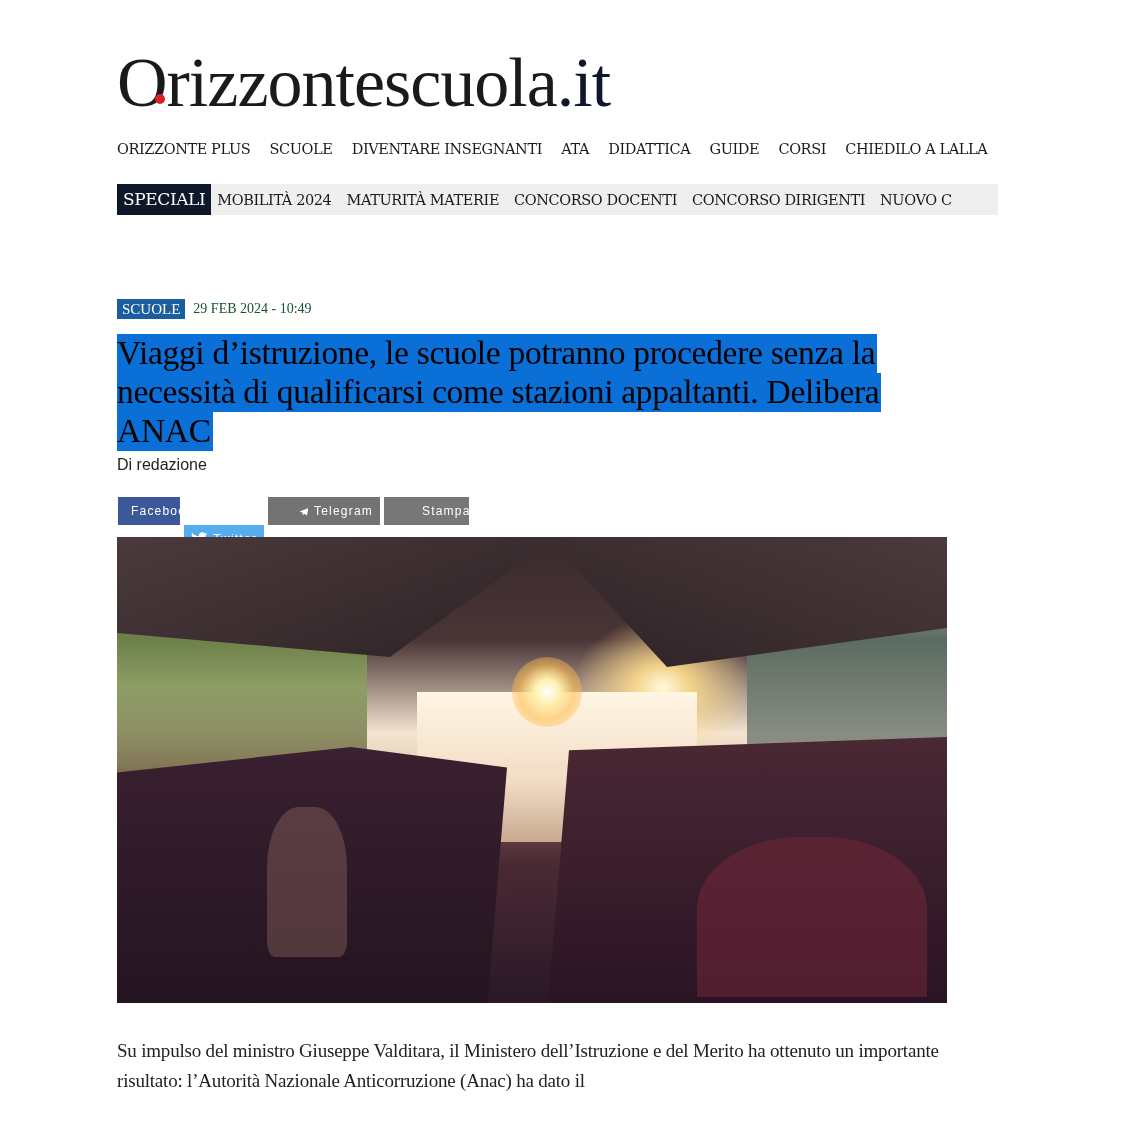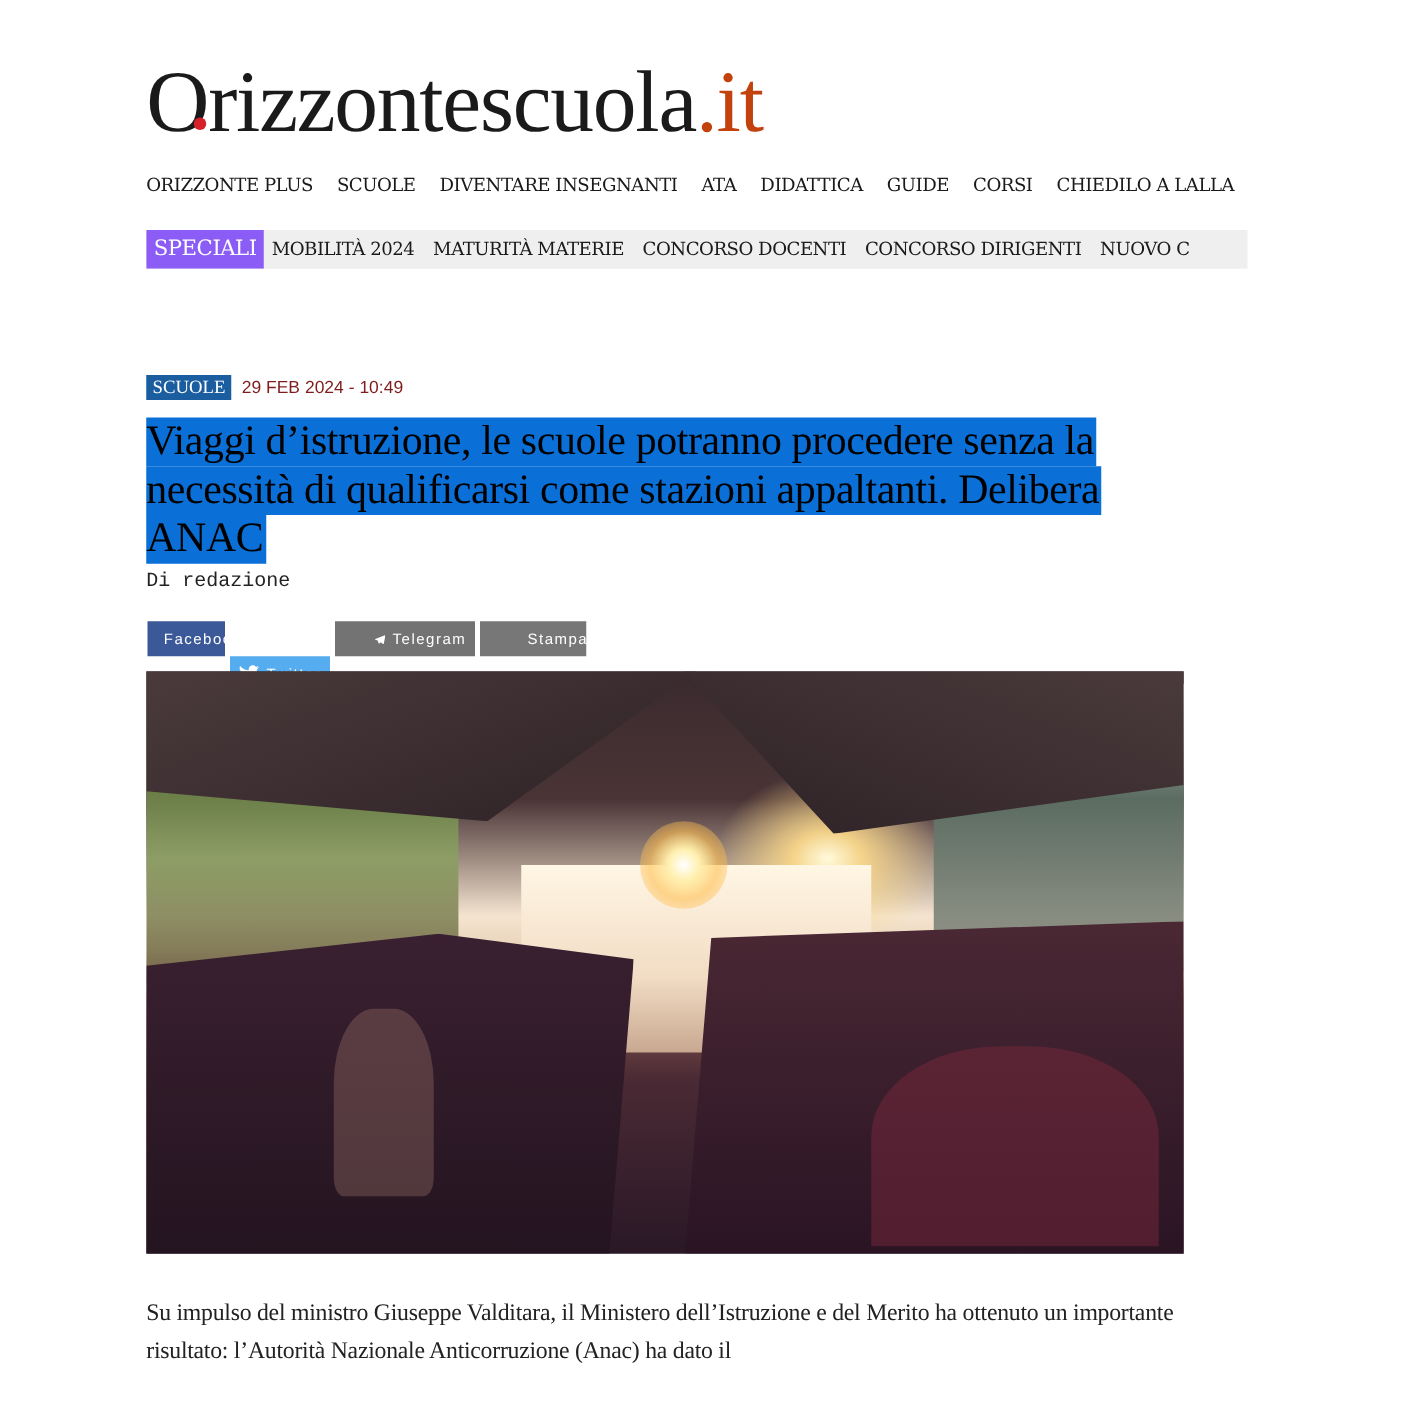--- a/index.html
+++ b/index.html
@@ -1,37 +1,37 @@
 <!DOCTYPE html>
 <html><head>
 <meta charset="utf-8">
 <style>
   html, body { margin:0; padding:0; background:#ffffff; }
   body { width:1134px; height:1134px; position:relative; overflow:hidden; font-family:"DejaVu Serif", serif; color:#222; }
 
   .logo { position:absolute; left:117px; top:48px; font-family:"Liberation Serif", serif; font-size:70px; line-height:70px; color:#1a1a1a; letter-spacing:-1px; white-space:nowrap; }
   .logo .o { position:relative; display:inline-block; }
   .logo .dot-red { position:absolute; left:38px; top:46px; width:10px; height:10px; border-radius:50%; background:#d6202a; }
-  .logo .tld { color:#c2410c; }
+  .logo .tld { color:#0f172a; }
 
   .nav1 { position:absolute; left:117px; top:141px; width:881px; height:22px; overflow:hidden; white-space:nowrap; font-family:"DejaVu Serif", serif; font-size:14.5px; letter-spacing:-0.4px; color:#1a1a1a; }
   .nav1 span { margin-right:15px; }
 
   .nav2 { position:absolute; left:117px; top:184px; width:881px; height:31px; overflow:hidden; white-space:nowrap; background:#efefef; font-family:"DejaVu Serif", serif; font-size:14.5px; letter-spacing:-0.4px; color:#1a1a1a; }
-  .nav2 .special { display:inline-block; background:#8b5cf6; color:#fff; padding:0 6px; height:31px; line-height:31px; font-size:17px; margin-right:6px; }
+  .nav2 .special { display:inline-block; background:#0f172a; color:#fff; padding:0 6px; height:31px; line-height:31px; font-size:17px; margin-right:6px; }
   .nav2 .item { display:inline-block; height:31px; line-height:31px; margin-right:15px; }
 
   .meta { position:absolute; left:117px; top:299px; height:20px; white-space:nowrap; }
   .cat { display:inline-block; background:#1b5e9f; color:#fff; font-family:"Liberation Serif", serif; font-size:15px; padding:0 5px; height:20px; line-height:20px; }
-  .date { display:inline-block; margin-left:8px; font-family:Liberation Sans, sans-serif; font-size:14px; color:#7f1d1d; vertical-align:top; line-height:20px; }
+  .date { display:inline-block; margin-left:8px; font-family:Liberation Serif, serif; font-size:14px; color:#14532d; vertical-align:top; line-height:20px; }
 
   .title { position:absolute; left:117px; top:333px; width:800px; font-family:"Liberation Serif", serif; font-size:33.5px; line-height:39px; color:#000000; letter-spacing:-0.3px; }
   .title .hl { background:#0a6fd6; box-decoration-break:clone; -webkit-box-decoration-break:clone; padding:0 2px 2px 0; }
 
-  .author { position:absolute; left:117px; top:456px; font-family:Liberation Mono, monospace; font-size:16px; color:#222; }
+  .author { position:absolute; left:117px; top:456px; font-family:Liberation Sans, sans-serif; font-size:16px; color:#222; }
 
   .share { position:absolute; left:118px; top:497px; height:28px; display:flex; gap:4px; }
   .sbtn { height:28px; display:flex; align-items:center; padding:0 7px 0 7px; color:#fff; font-family:"Liberation Sans", sans-serif; font-size:12px; letter-spacing:1.2px; }
   .sbtn svg { margin-right:6px; }
   .fb { background:#3b5998; width:62px; box-sizing:border-box; }
   .tw { background:#55acee; width:80px; box-sizing:border-box;margin-top:28px; }
   .tg { background:#737373; width:112px; box-sizing:border-box;padding-left:32px; }
   .pr { background:#777777; width:85px; box-sizing:border-box;padding-left:32px; }
 
   .hero { position:absolute; left:117px; top:537px; width:830px; height:466px; overflow:hidden;

